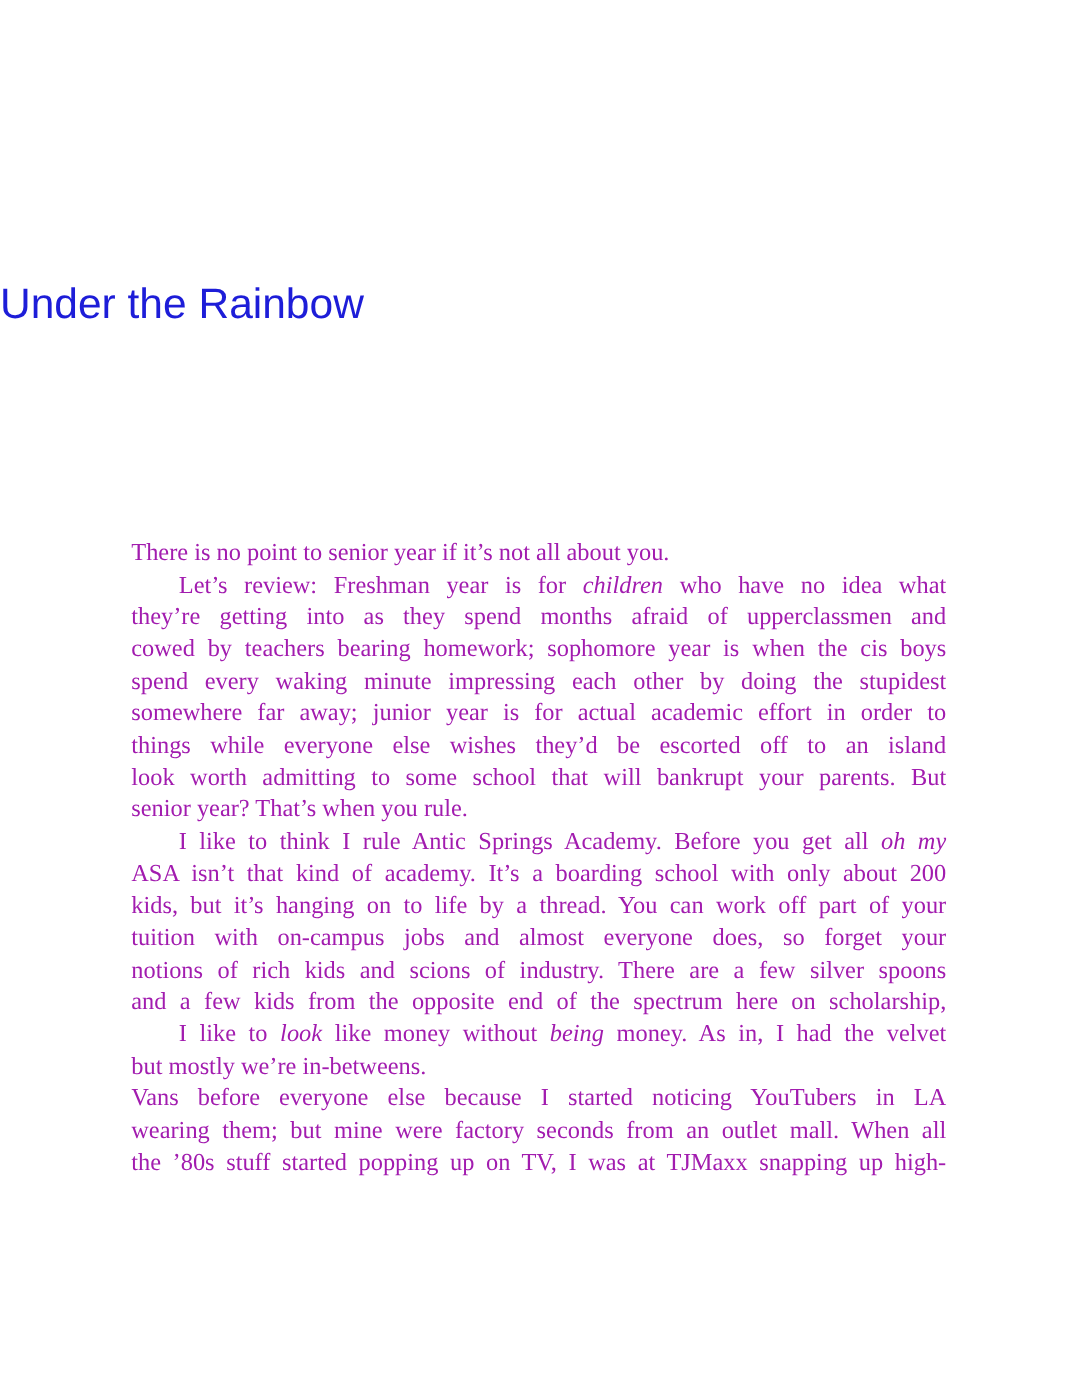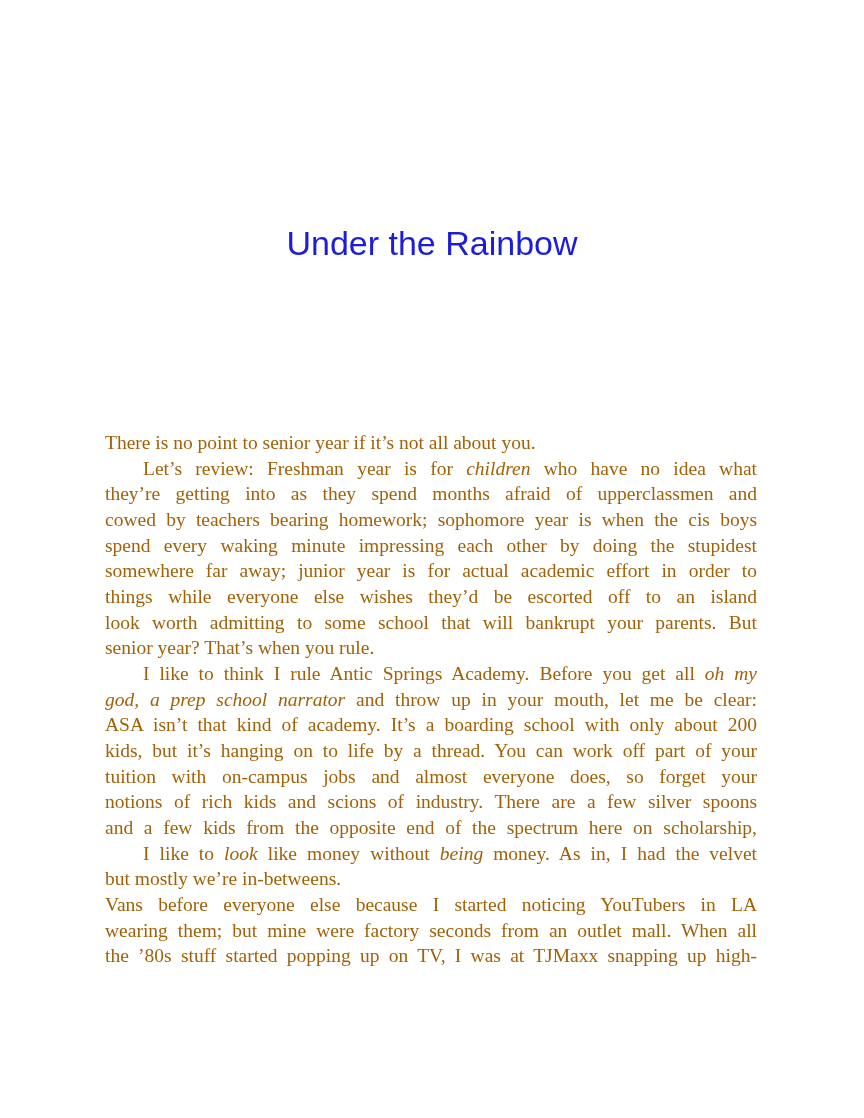--- a/index.html
+++ b/index.html
@@ -19,21 +19,20 @@
     width: 864px;
     height: 1118px;
     background: #ffffff;
   }
   .chapter-title {
     position: absolute;
     top: 223px;
     left: 0;
     width: 864px;
     margin: 0;
-    text-align: center;
     font-family: "Liberation Sans", "DejaVu Sans", sans-serif;
     font-weight: 400;
     font-size: 34px;
     line-height: 40px;
     color: #1d1dd8;
   }
   .body-text {
     position: absolute;
     left: 105px;
     top: 430px;
@@ -57,32 +56,31 @@
   }
   .line em {
     font-style: italic;
   }
 </style>
 </head>
 <body>
 
 <div class="page">
   <h1 class="chapter-title" style="color: rgb(29, 29, 216);">Under the Rainbow</h1>
-  <div class="body-text" style="color: #a16207;">
+  <div class="body-text" style="color: #a21caf;">
       <div class="line last"><span>There is no point to senior year if it’s not all about you.</span></div>
       <div class="line indent"><span>Let’s review: Freshman year is for </span><em>children</em><span> who have no idea what</span></div>
       <div class="line"><span>they’re getting into as they spend months afraid of upperclassmen and</span></div>
       <div class="line"><span>cowed by teachers bearing homework; sophomore year is when the cis boys</span></div>
       <div class="line"><span>spend every waking minute impressing each other by doing the stupidest</span></div>
       <div class="line"><span>somewhere far away; junior year is for actual academic effort in order to</span></div>
       <div class="line"><span>things while everyone else wishes they’d be escorted off to an island</span></div>
       <div class="line"><span>look worth admitting to some school that will bankrupt your parents. But</span></div>
       <div class="line last"><span>senior year? That’s when you rule.</span></div>
       <div class="line indent"><span>I like to think I rule Antic Springs Academy. Before you get all </span><em>oh my</em></div>
-      <div class="line"><em>god, a prep school narrator</em><span> and throw up in your mouth, let me be clear:</span></div>
       <div class="line"><span>ASA isn’t that kind of academy. It’s a boarding school with only about 200</span></div>
       <div class="line"><span>kids, but it’s hanging on to life by a thread. You can work off part of your</span></div>
       <div class="line"><span>tuition with on-campus jobs and almost everyone does, so forget your</span></div>
       <div class="line"><span>notions of rich kids and scions of industry. There are a few silver spoons</span></div>
       <div class="line"><span>and a few kids from the opposite end of the spectrum here on scholarship,</span></div>
       <div class="line indent"><span>I like to </span><em>look</em><span> like money without </span><em>being</em><span> money. As in, I had the velvet</span></div>
       <div class="line last"><span>but mostly we’re in-betweens.</span></div>
       <div class="line"><span>Vans before everyone else because I started noticing YouTubers in LA</span></div>
       <div class="line"><span>wearing them; but mine were factory seconds from an outlet mall. When all</span></div>
       <div class="line"><span>the ’80s stuff started popping up on TV, I was at TJMaxx snapping up high-</span></div>

